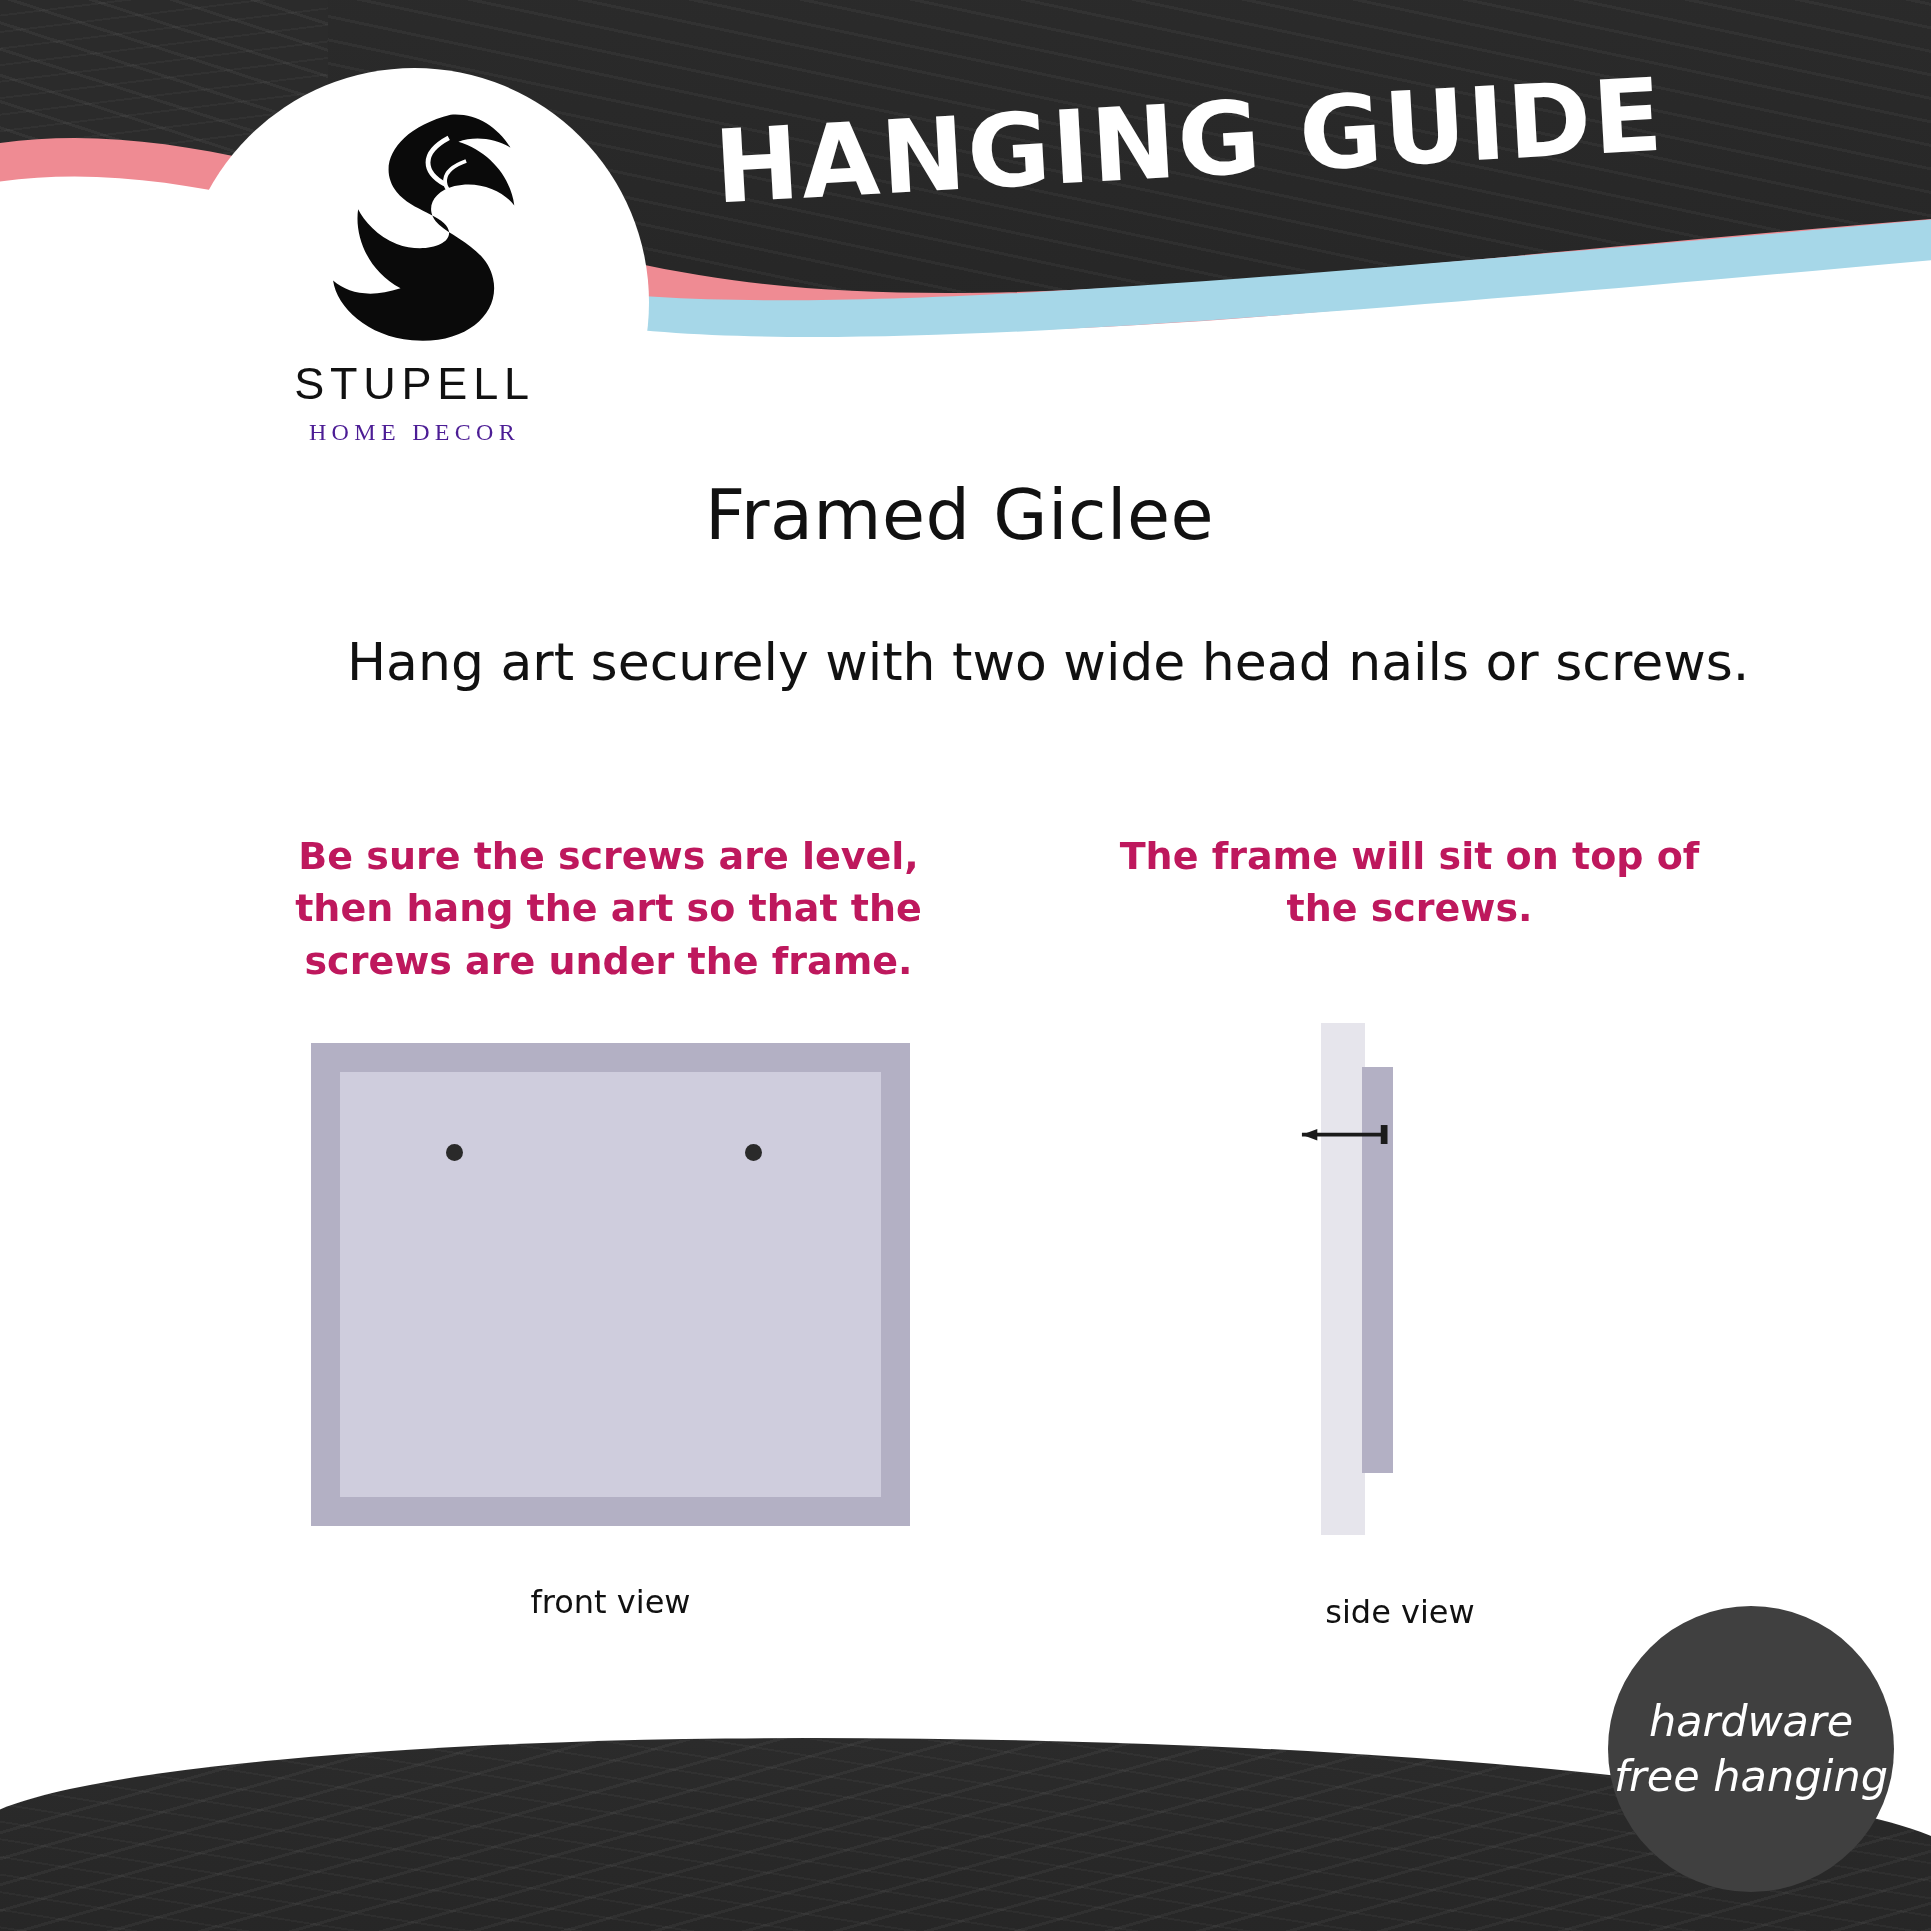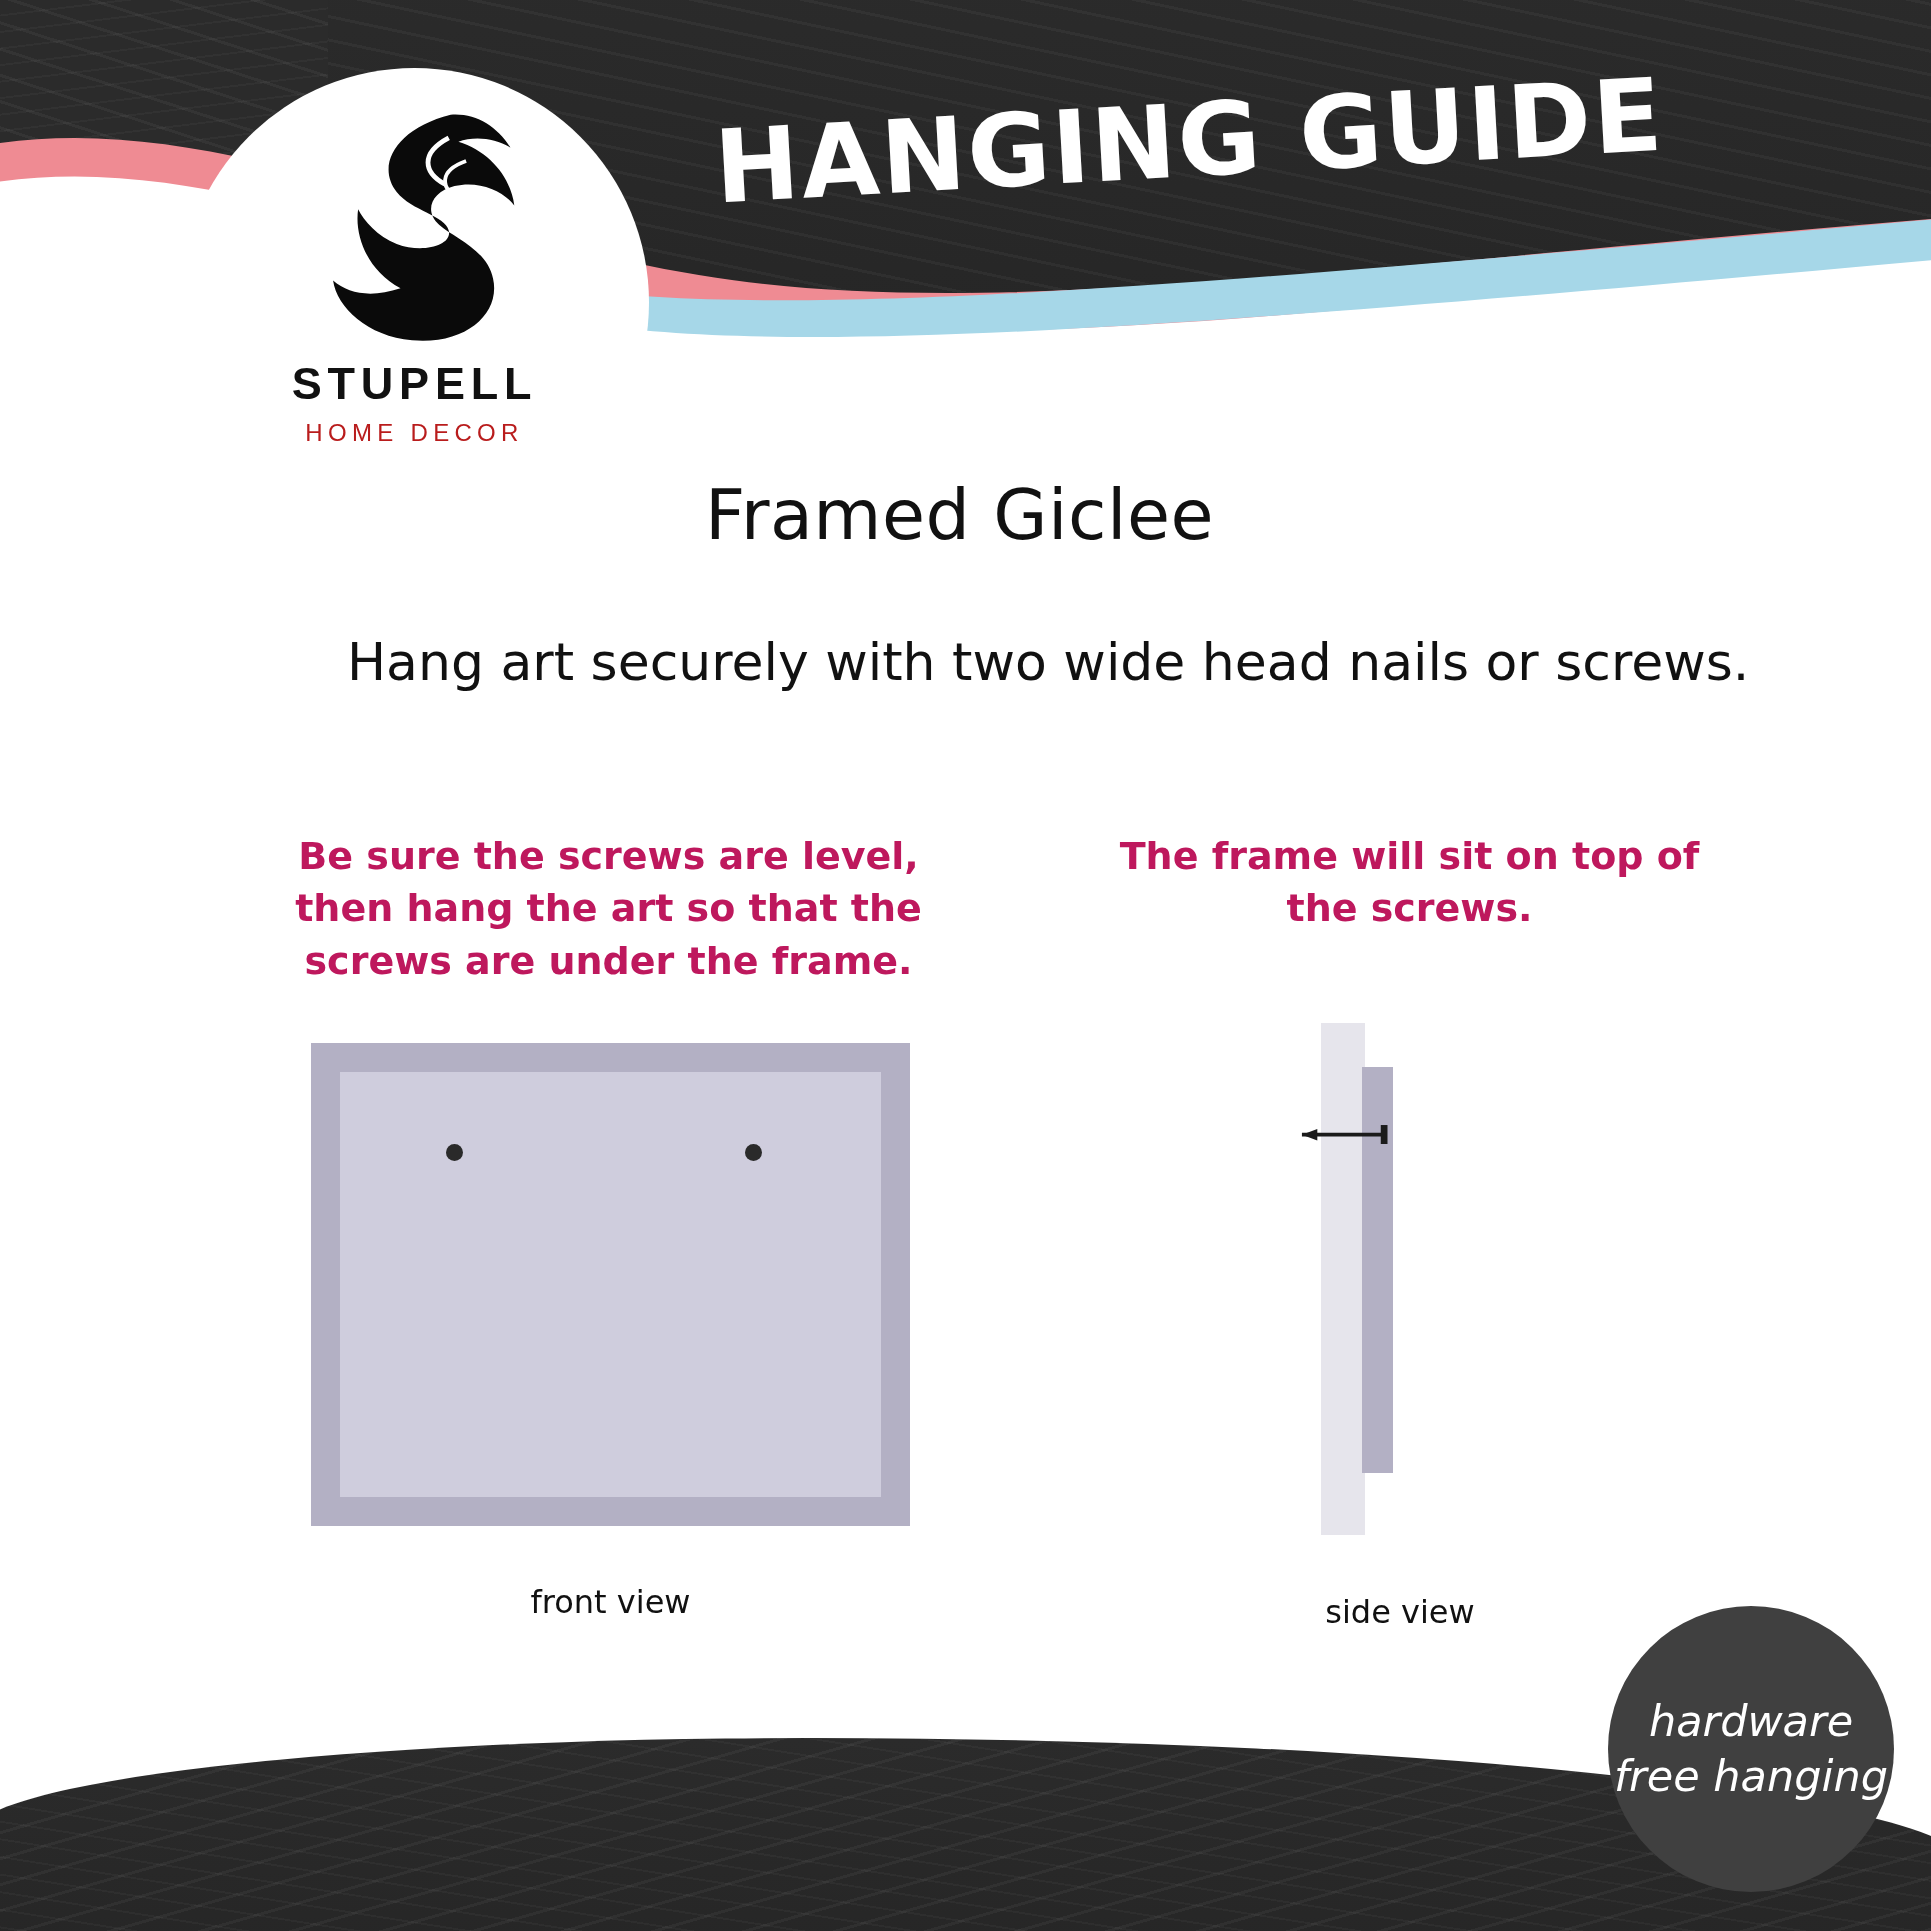--- a/index.html
+++ b/index.html
@@ -90,27 +90,26 @@
     margin-top: 41px;
     width: 222px;
     height: 241px;
   }
   .logo-name {
     font-family: "Liberation Sans", sans-serif;
     font-size: 45px;
     letter-spacing: 5.8px;
     color: #111;
     margin-top: 7.7px;
-    font-weight: bold;
   }
   .logo-sub {
-    font-family: Liberation Sans, sans-serif;
+    font-family: Liberation Serif, serif;
     font-size: 24px;
     letter-spacing: 5.3px;
-    color: #b91c1c;
+    color: #4c1d95;
     margin-top: 9.7px;
   }
 
   
   .guide-title {
     position: absolute;
     left: 714px; top: 82px;
     font-family: "DejaVu Sans", sans-serif;
     font-weight: bold;
     font-size: 101px;

